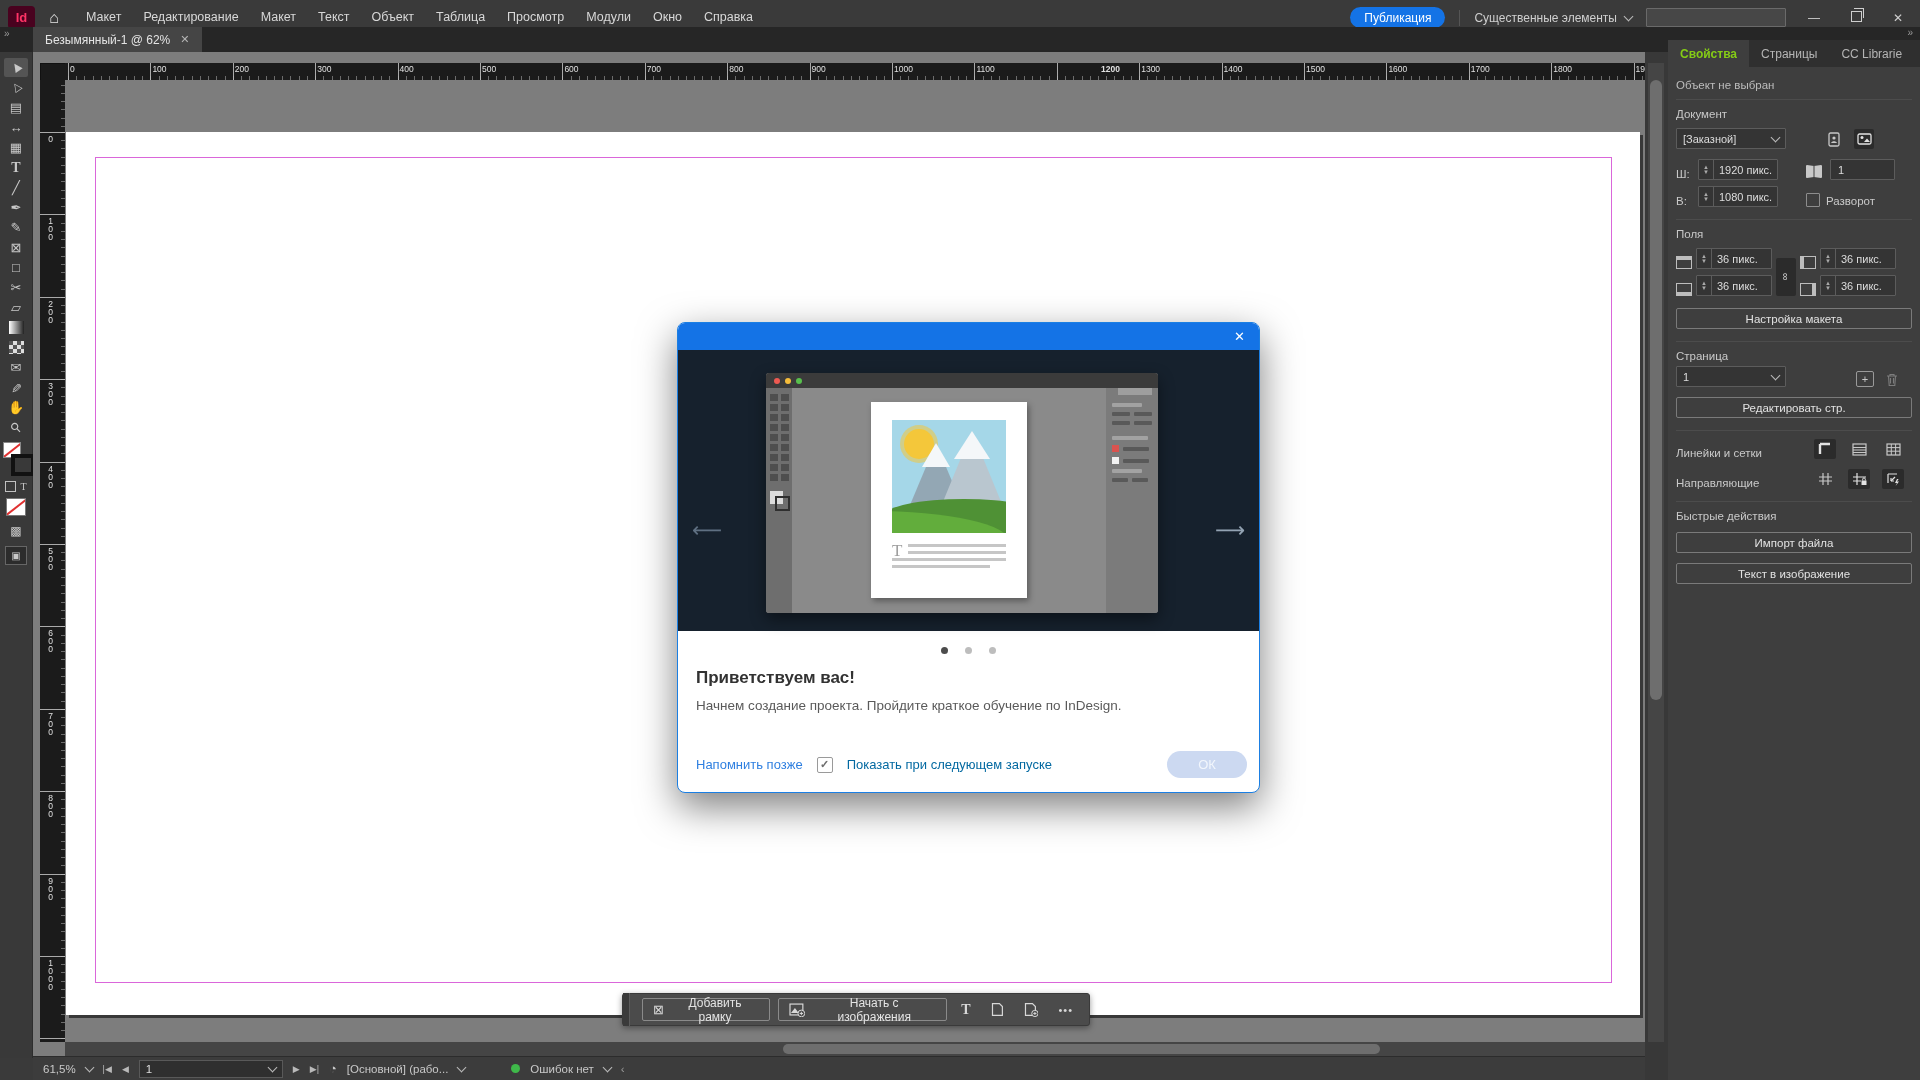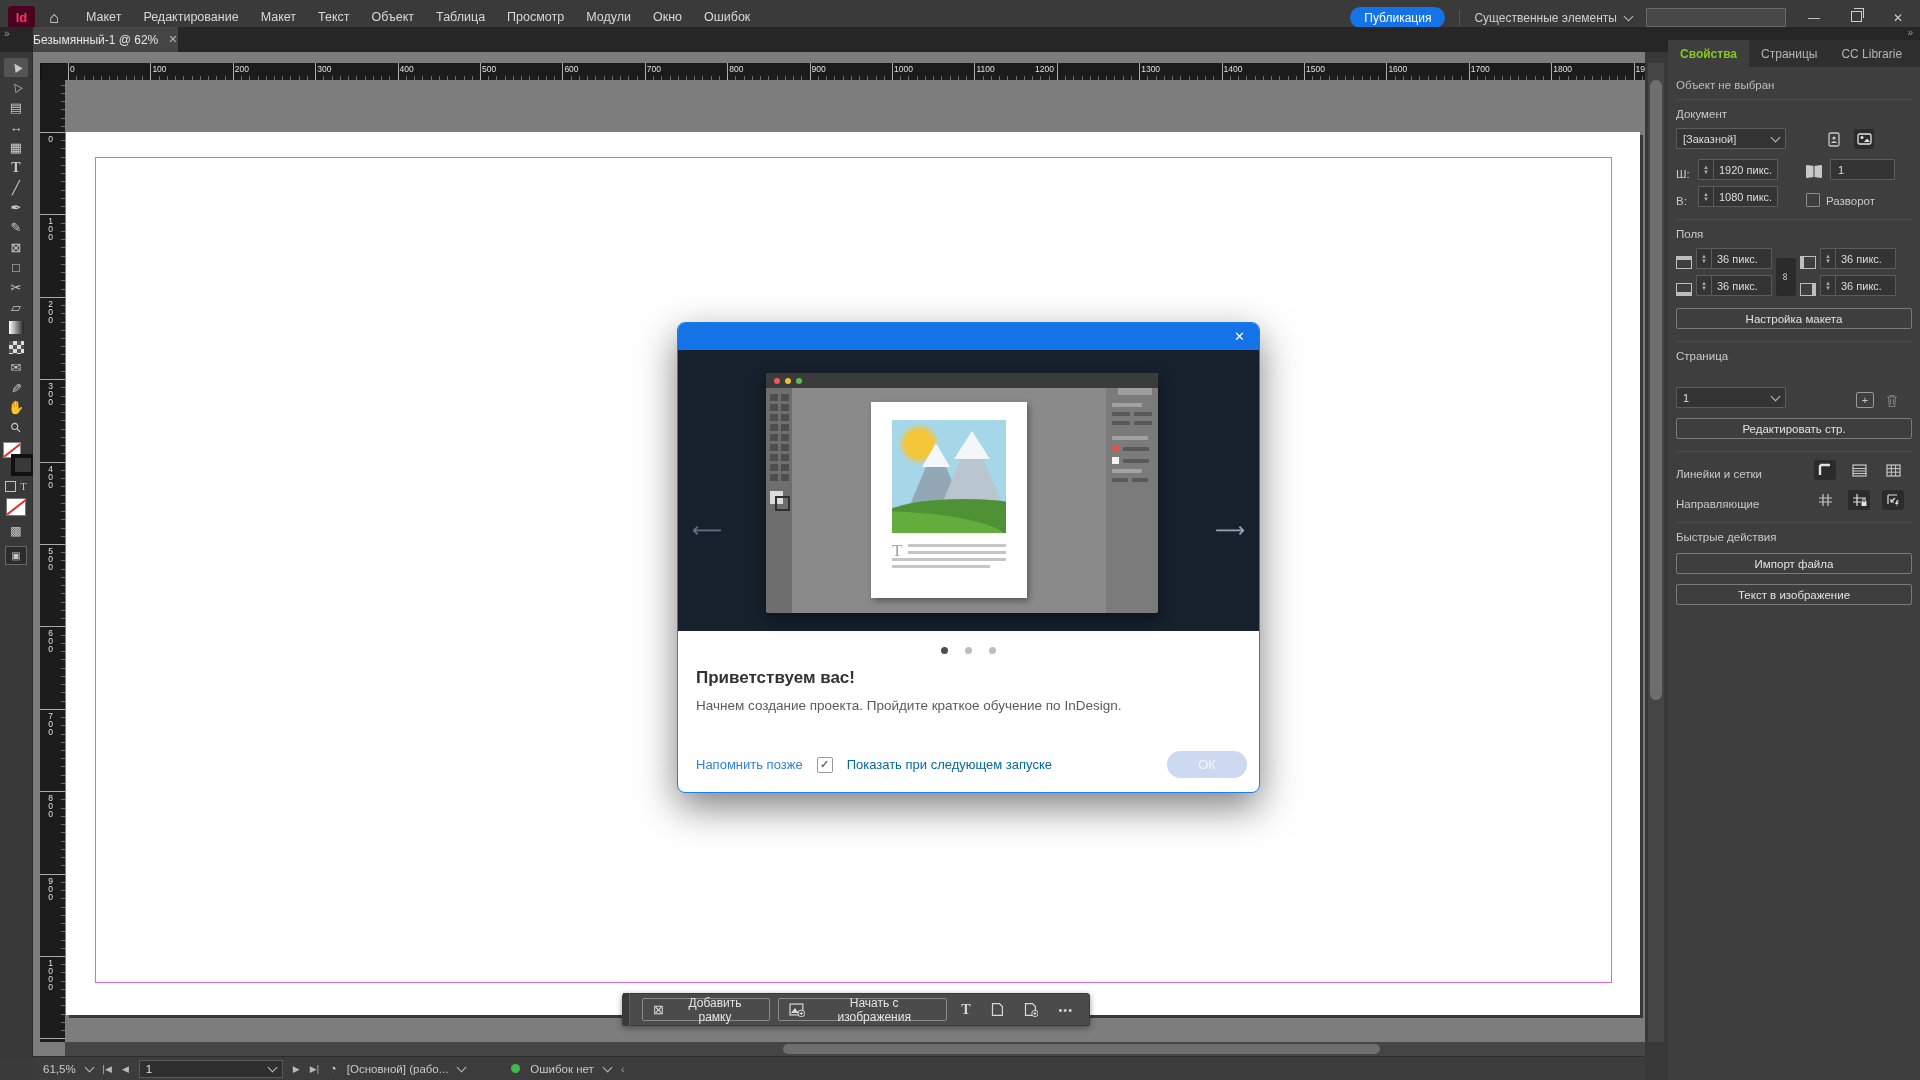--- a/index.html
+++ b/index.html
@@ -22,21 +22,21 @@
         transform:rotate(45deg);display:inline-block;margin-top:-3px}
   #searchbox{width:138px;height:17px;background:#474747;border:1px solid #6a6a6a;border-radius:1px}
   .winbtn{width:28px;text-align:center;color:#cfcfcf;font-size:12px}
   #restore-icon{width:9px;height:9px;border:1px solid #cfcfcf;display:inline-block;position:relative;background:#3a3a3a}
   #restore-icon:before{content:"";position:absolute;left:2px;top:-4px;width:9px;height:9px;border:1px solid #cfcfcf;border-bottom:none;border-left:none}
 
   
   #tabstrip{left:0;top:27px;width:1920px;height:25px;background:#262626}
   #dock-collapse{position:absolute;left:4px;top:1px;color:#9a9a9a;font-size:10px;letter-spacing:-1px}
   #doc-tab{position:absolute;left:33px;top:0;height:25px;background:#454545;display:flex;align-items:center;
-           gap:10px;padding:0 0;color:#e4e4e4;font-size:12px}
+           gap:10px;padding:0 12px;color:#e4e4e4;font-size:12px}
   #tab-close{color:#b5b5b5;font-size:11px}
 
   
   #toolcol{left:0;top:52px;width:33px;height:1006px;background:#393939;border-right:1px solid #2d2d2d;
            display:flex;flex-direction:column;align-items:center;padding-top:6px;box-sizing:border-box}
   .tool{width:24px;height:19px;display:flex;align-items:center;justify-content:center;
         color:#c8c8c8;font-size:13px;border-radius:2px;margin-bottom:1px;flex:none}
   .tool.active{background:#545454}
   .tool .glyph{display:inline-block;line-height:1}
   .rotNW .glyph{transform:rotate(-125deg);font-size:11px}
@@ -200,21 +200,21 @@
   <div style="display:flex">
       <span class="menu-item">Макет</span>
       <span class="menu-item">Редактирование</span>
       <span class="menu-item">Макет</span>
       <span class="menu-item">Текст</span>
       <span class="menu-item">Объект</span>
       <span class="menu-item">Таблица</span>
       <span class="menu-item">Просмотр</span>
       <span class="menu-item">Модули</span>
       <span class="menu-item">Окно</span>
-      <span class="menu-item">Ошибок</span>
+      <span class="menu-item">Справка</span>
     </div>
   <div id="mb-right">
     <button id="publish">Публикация</button>
     <span style="width:1px;height:16px;background:#555"></span>
     <span id="workspace">
       <span>Существенные элементы</span>
       <i class="chev"></i>
     </span>
     <span id="searchbox"></span>
     <span class="winbtn">—</span>
@@ -312,21 +312,21 @@
       <span class="rlab" style="left: 169.8px;">200</span>
       <span class="rlab" style="left: 252.2px;">300</span>
       <span class="rlab" style="left: 334.6px;">400</span>
       <span class="rlab" style="left: 417px;">500</span>
       <span class="rlab" style="left: 499.4px;">600</span>
       <span class="rlab" style="left: 581.8px;">700</span>
       <span class="rlab" style="left: 664.2px;">800</span>
       <span class="rlab" style="left: 746.6px;">900</span>
       <span class="rlab" style="left: 829px;">1000</span>
       <span class="rlab" style="left: 911.4px;">1100</span>
-      <span class="rlab" style="left: 970px;">1200</span>
+      <span class="rlab" style="left: 1036px; font-weight: bold;">1200</span>
       <span class="rlab" style="left: 1076.2px;">1300</span>
       <span class="rlab" style="left: 1158.6px;">1400</span>
       <span class="rlab" style="left: 1241px;">1500</span>
       <span class="rlab" style="left: 1323.4px;">1600</span>
       <span class="rlab" style="left: 1405.8px;">1700</span>
       <span class="rlab" style="left: 1488.2px;">1800</span>
       <span class="rlab" style="left: 1570.6px;">1900</span>
     </div>
   <div id="vruler" class="abs">
       <span class="vlab" style="top: 54px;">0</span>
@@ -508,21 +508,21 @@
             <span class="spin">▲<br>▼</span>
             <span style="padding-left:5px">36 пикс.</span>
           </div>
         </div>
       </div>
     </div>
 
     <button class="pbtn" style="margin-top:12px">Настройка макета</button>
 
     <div class="pdivider" style="margin-top:12px"></div>
-    <div class="plabel" style="margin-bottom:25px">Страница</div>
+    <div class="plabel" style="margin-bottom:4px">Страница</div>
 
     <div class="row" style="justify-content:space-between;margin-bottom:10px">
       <div class="pfield pselect" style="width:96px">
         <span>1</span>
         <i class="chev"></i>
       </div>
       <div class="row" style="gap:12px;margin-right:14px">
         <span style="width:16px;height:14px;border:1px solid #9a9a9a;border-radius:2px;display:flex;align-items:center;justify-content:center;color:#c8c8c8;font-size:11px">+</span>
         <svg width="12" height="14" viewBox="0 0 12 14" style="opacity:.45">
             <path d="M1 3 h10 M4 3 V1.5 h4 V3 M2.5 3 l.7 9.5 h5.6 l.7 -9.5 M4.5 5 v5.5 M7.5 5 v5.5" stroke="#c8c8c8" stroke-width="1.1" fill="none"></path>

